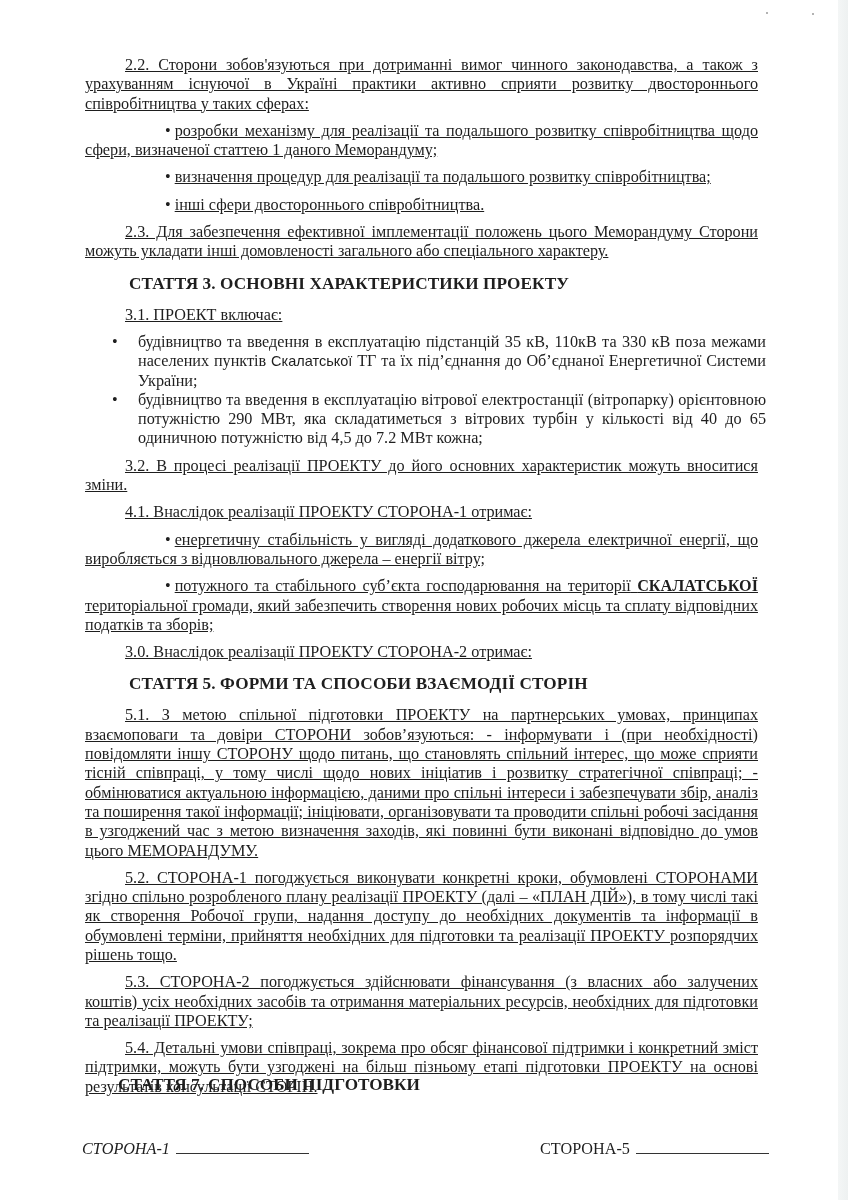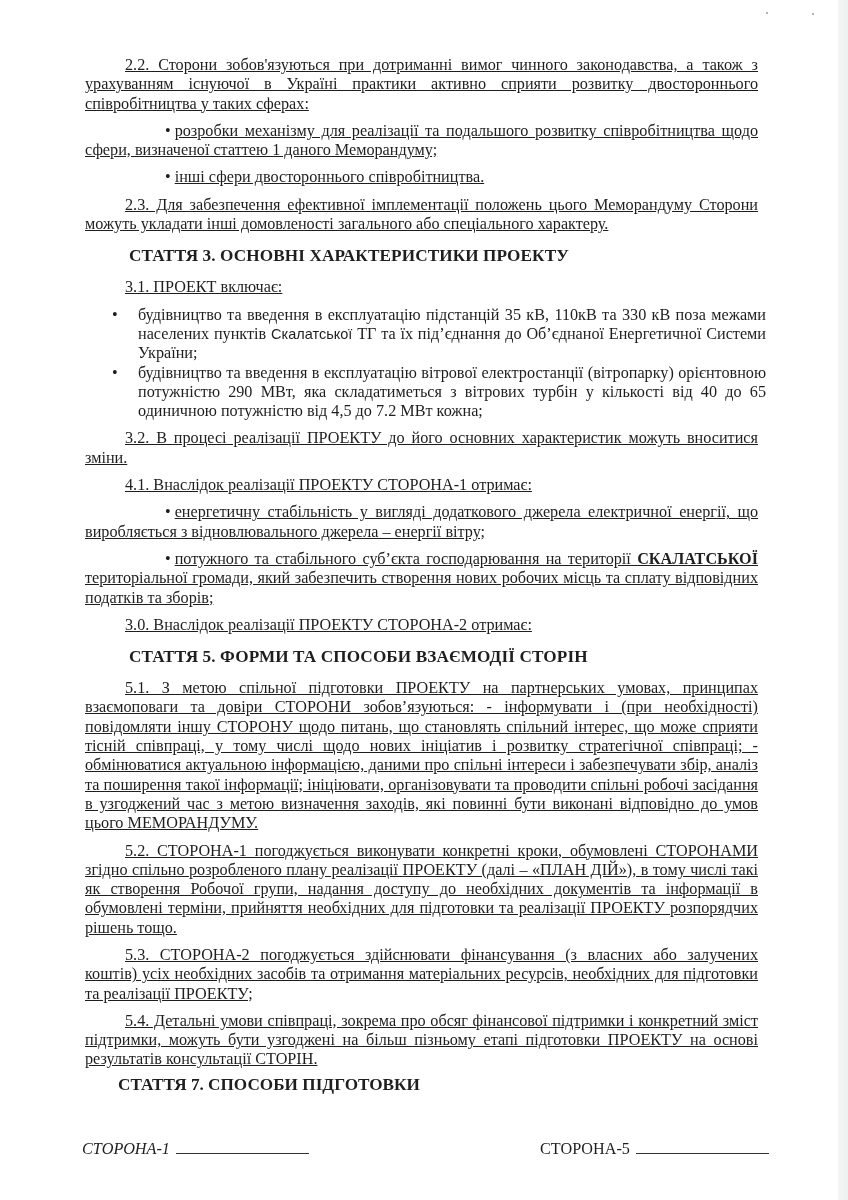--- a/index.html
+++ b/index.html
@@ -45,20 +45,21 @@
 <body>
 
 <div class="edge-strip"></div>
 <div class="speck" style="left:766px;top:12px;"></div>
 <div class="speck" style="left:812px;top:13px;"></div>
 
 <div class="page">
 
   <p class="p indent">2.2. Сторони зобов'язуються при дотриманні вимог чинного законодавства, а також з урахуванням існуючої в Україні практики активно сприяти розвитку двостороннього співробітництва у таких сферах:</p>
   <p class="p dotb"><span class="dot">•</span><span>розробки механізму для реалізації та подальшого розвитку співробітництва щодо сфери, визначеної статтею 1 даного Меморандуму;</span></p>
+  <p class="p dotb"><span class="dot">•</span><span>визначення процедур для реалізації та подальшого розвитку співробітництва;</span></p>
   <p class="p dotb"><span class="dot">•</span><span>інші сфери двостороннього співробітництва.</span></p>
   <p class="p indent">2.3. Для забезпечення ефективної імплементації положень цього Меморандуму Сторони можуть укладати інші домовленості загального або спеціального характеру.</p>
 
   <p class="h">СТАТТЯ 3. ОСНОВНІ ХАРАКТЕРИСТИКИ ПРОЕКТУ</p>
   <p class="p indent">3.1. ПРОЕКТ включає:</p>
   <p class="hang">
     <span class="dot">•</span>
     <span>будівництво та введення в експлуатацію підстанцій 35 кВ, 110кВ та 330 кВ поза межами населених  пунктів</span>
     <span class="sans-inline">Скалатської</span>
     <span>ТГ та їх під’єднання до Об’єднаної Енергетичної Системи України;</span>

